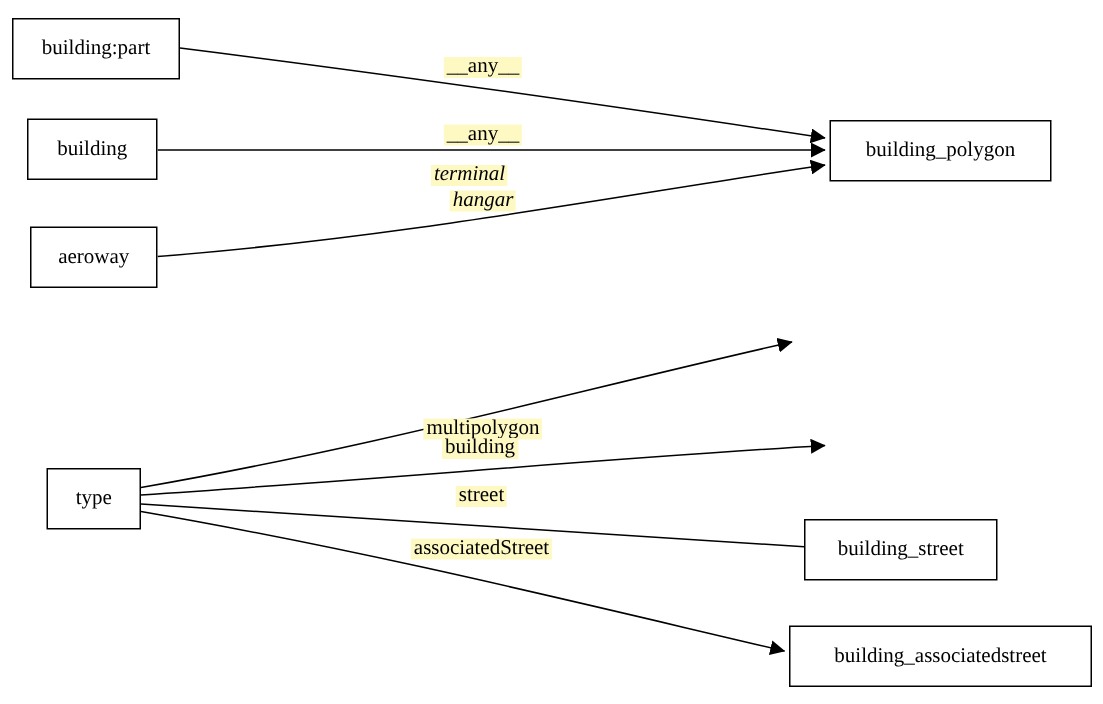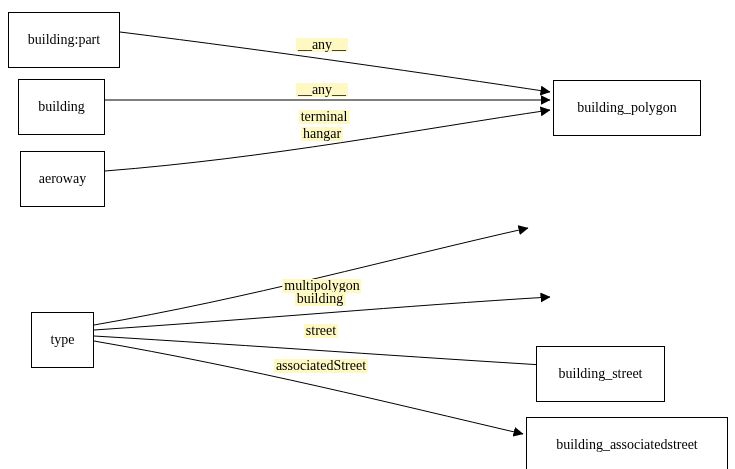--- a/index.html
+++ b/index.html
@@ -19,21 +19,21 @@
     }
     .edge-layer {
       position: absolute;
       left: 0;
       top: 0;
       width: 735px;
       height: 469px;
     }
     .node {
       position: absolute;
-      height: 56px;
+      height: 41px;
       box-sizing: border-box;
       border: 1px solid #000000;
       background: #ffffff;
       display: flex;
       align-items: center;
       justify-content: center;
       white-space: nowrap;
     }
     .edge-label {
       position: absolute;
@@ -82,23 +82,23 @@
 
 
   <div class="node" style="left:536px; top:346px; width:129px;">building_street</div>
 
   <div class="node" style="left:526px; top:417px; width:202px;">building_associatedstreet</div>
 
   <div class="edge-label" style="left:322px; top:45px;">__any__</div>
 
   <div class="edge-label" style="left:322px; top:90px;">__any__</div>
 
-  <div class="edge-label" style="left:324px; top:117px;">terminal</div>
+  <div class="edge-label" style="left:313px; top:117px;font-style:italic;">terminal</div>
 
-  <div class="edge-label" style="left:322px; top:134px;">hangar</div>
+  <div class="edge-label" style="left:322px; top:134px;font-style:italic;">hangar</div>
 
   <div class="edge-label" style="left:322px; top:254px;margin-top:32px;">multipolygon</div>
 
   <div class="edge-label" style="left:320px; top:299px;">building</div>
 
   <div class="edge-label" style="left:321px; top:331px;">street</div>
 
   <div class="edge-label" style="left:321px; top:366px;">associatedStreet</div>
 
 </div>

